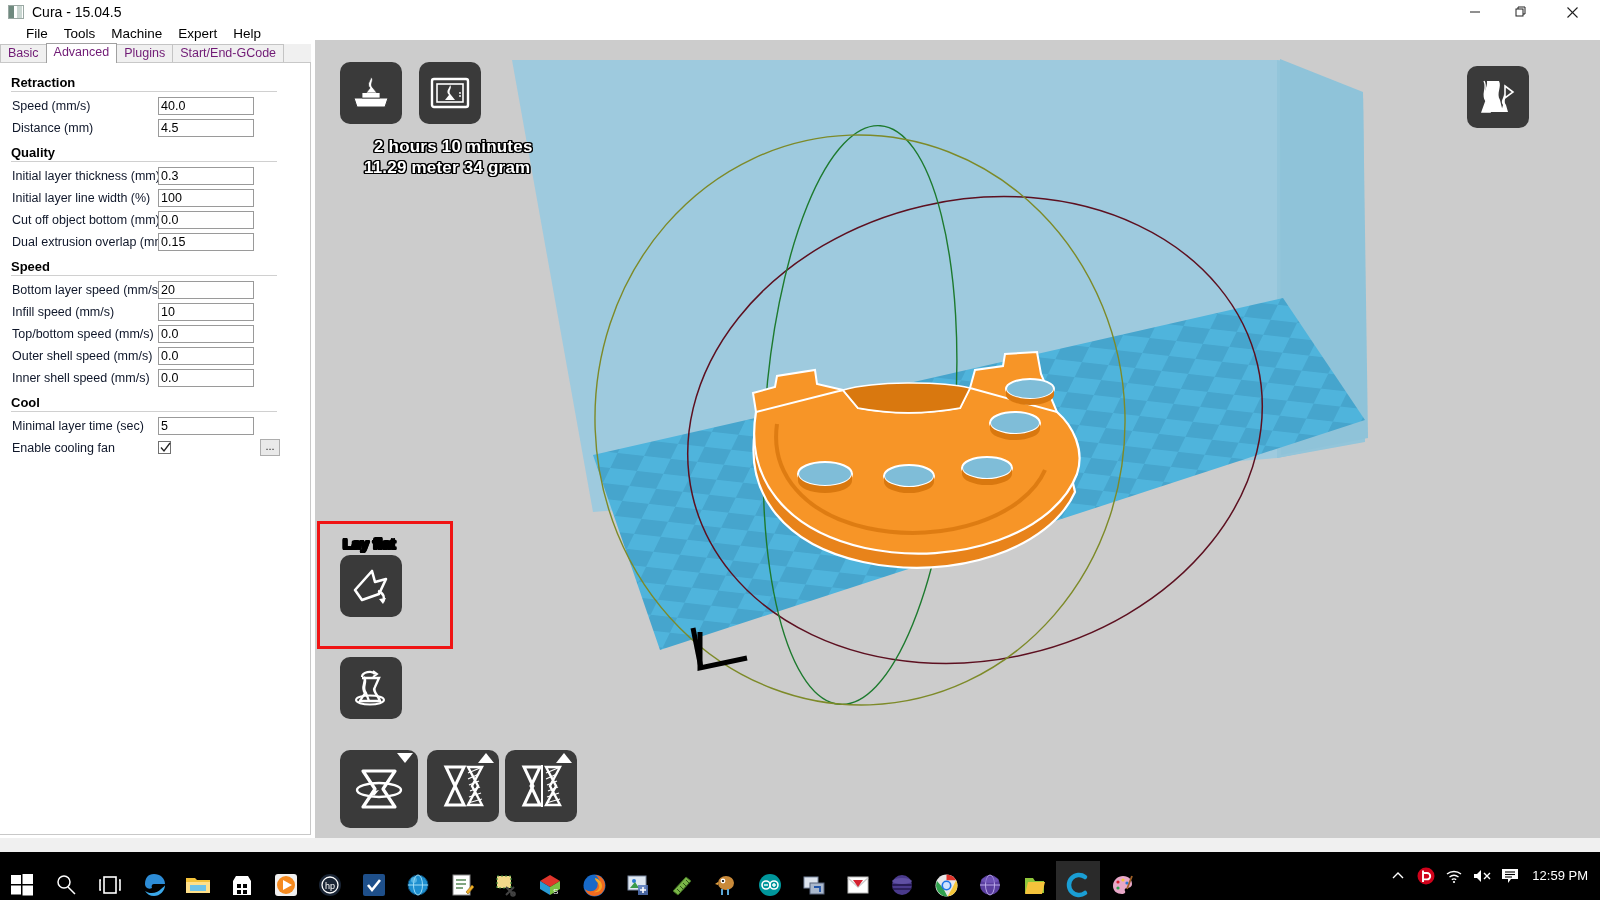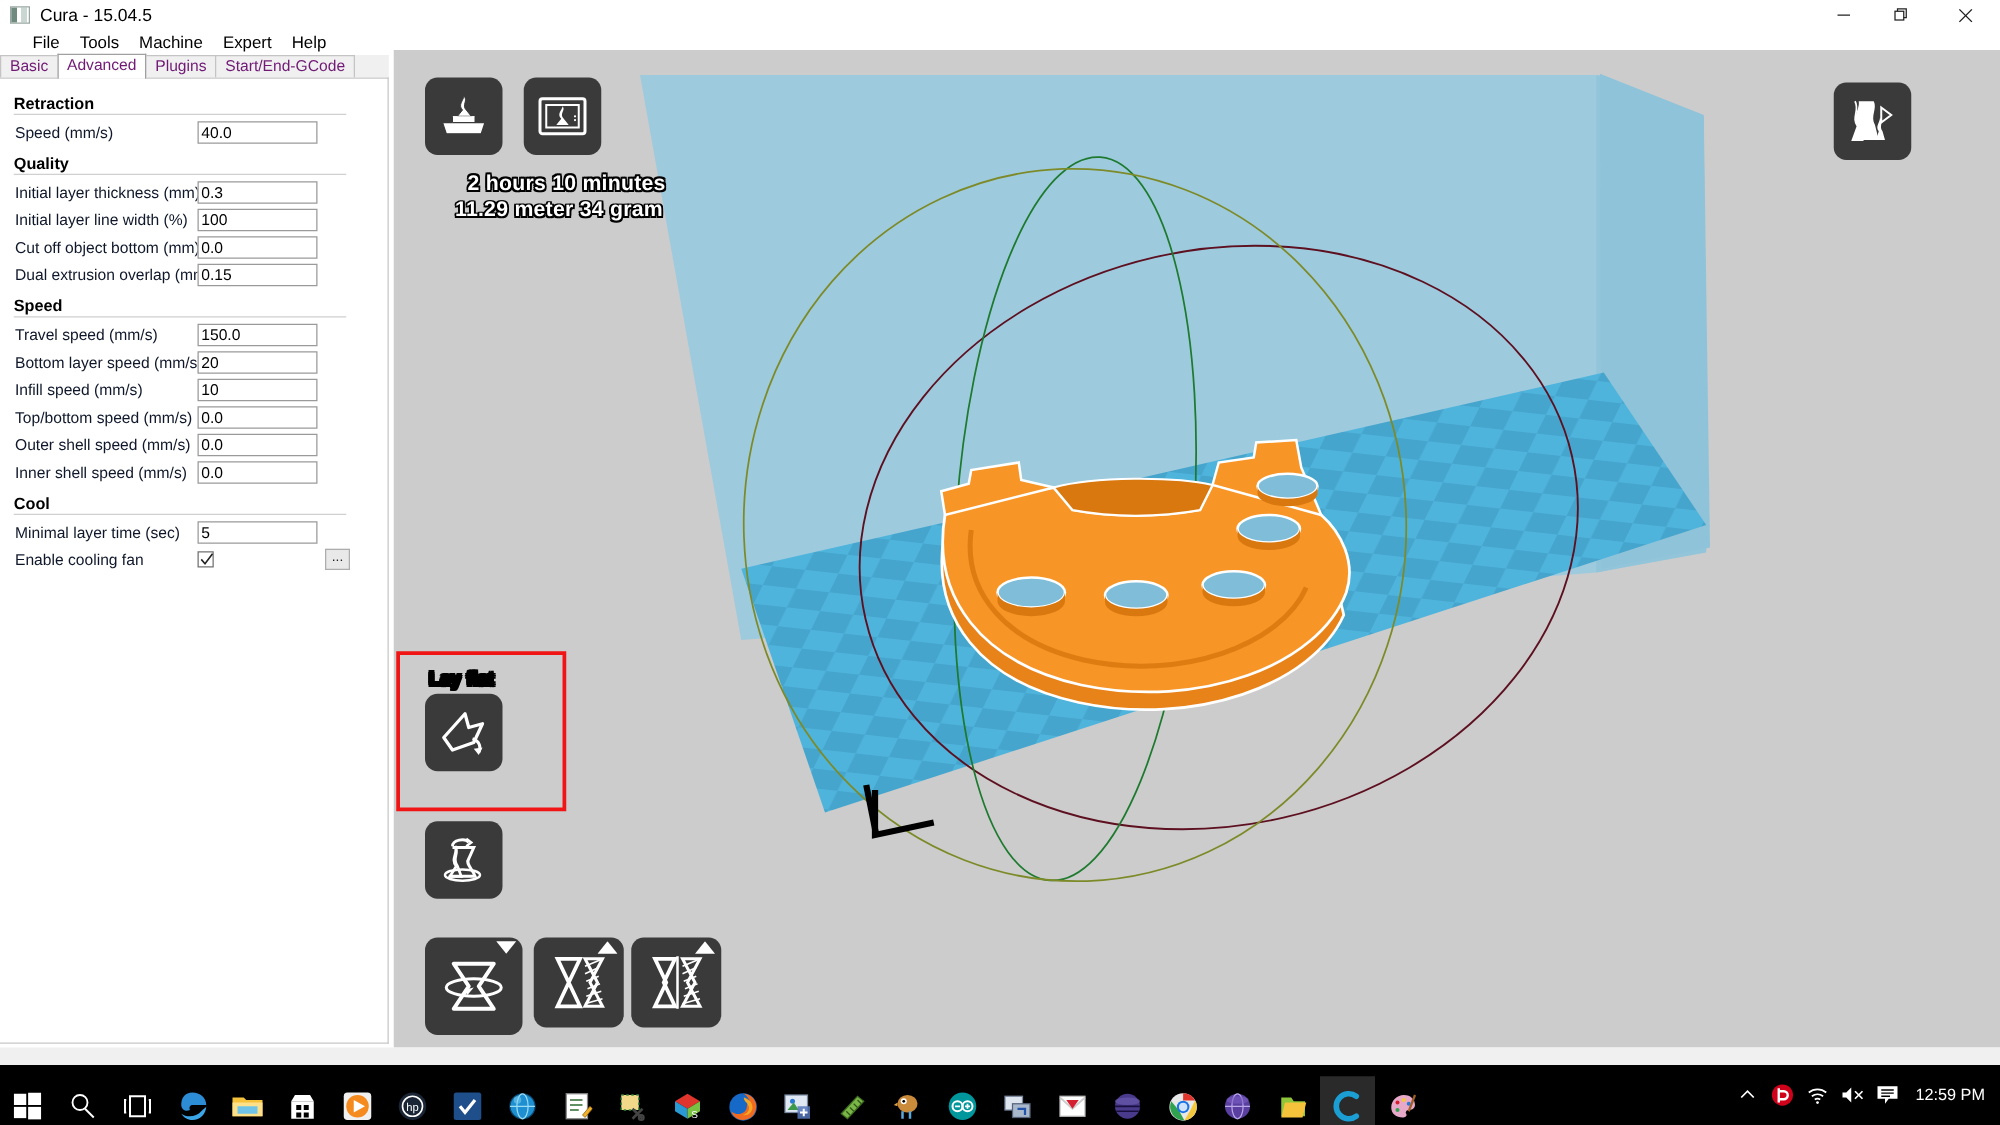--- a/index.html
+++ b/index.html
@@ -182,44 +182,44 @@
   </div>
 
   <div class="sidebar">
     <div class="settings" id="settings-host">
         <div class="grp-title">Retraction</div>
         <div class="grp-rule"></div>
         <div class="rowwrap">
           <div class="row-label" style="line-height: 22px;">Speed (mm/s)</div>
           <input class="row-field" type="text" value="40.0" style="top: 2px;">
         </div>
+        <div class="rowwrap">
+          <div class="row-label" style="line-height: 22px;">Distance (mm)</div>
+          <input class="row-field" type="text" value="4.5" style="top: 2px;">
+        </div>
         <div class="grp-title">Quality</div>
         <div class="grp-rule"></div>
         <div class="rowwrap">
           <div class="row-label" style="line-height: 22px;">Initial layer thickness (mm)</div>
           <input class="row-field" type="text" value="0.3" style="top: 2px;">
         </div>
         <div class="rowwrap">
           <div class="row-label" style="line-height: 22px;">Initial layer line width (%)</div>
           <input class="row-field" type="text" value="100" style="top: 2px;">
         </div>
         <div class="rowwrap">
           <div class="row-label" style="line-height: 22px;">Cut off object bottom (mm)</div>
           <input class="row-field" type="text" value="0.0" style="top: 2px;">
         </div>
         <div class="rowwrap">
           <div class="row-label" style="line-height: 22px;">Dual extrusion overlap (mm)</div>
           <input class="row-field" type="text" value="0.15" style="top: 2px;">
         </div>
         <div class="grp-title">Speed</div>
         <div class="grp-rule"></div>
-        <div class="rowwrap">
-          <div class="row-label" style="line-height: 22px;">Travel speed (mm/s)</div>
-          <input class="row-field" type="text" value="150.0" style="top: 2px;">
-        </div>
         <div class="rowwrap">
           <div class="row-label" style="line-height: 22px;">Bottom layer speed (mm/s)</div>
           <input class="row-field" type="text" value="20" style="top: 2px;">
         </div>
         <div class="rowwrap">
           <div class="row-label" style="line-height: 22px;">Infill speed (mm/s)</div>
           <input class="row-field" type="text" value="10" style="top: 2px;">
         </div>
         <div class="rowwrap">
           <div class="row-label" style="line-height: 22px;">Top/bottom speed (mm/s)</div>

